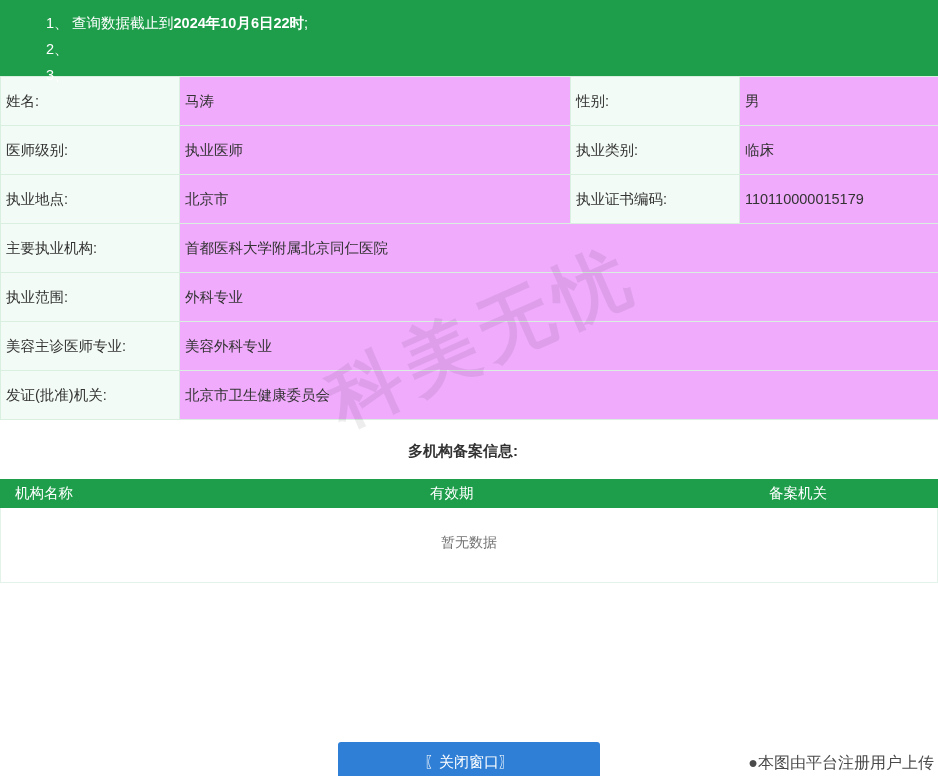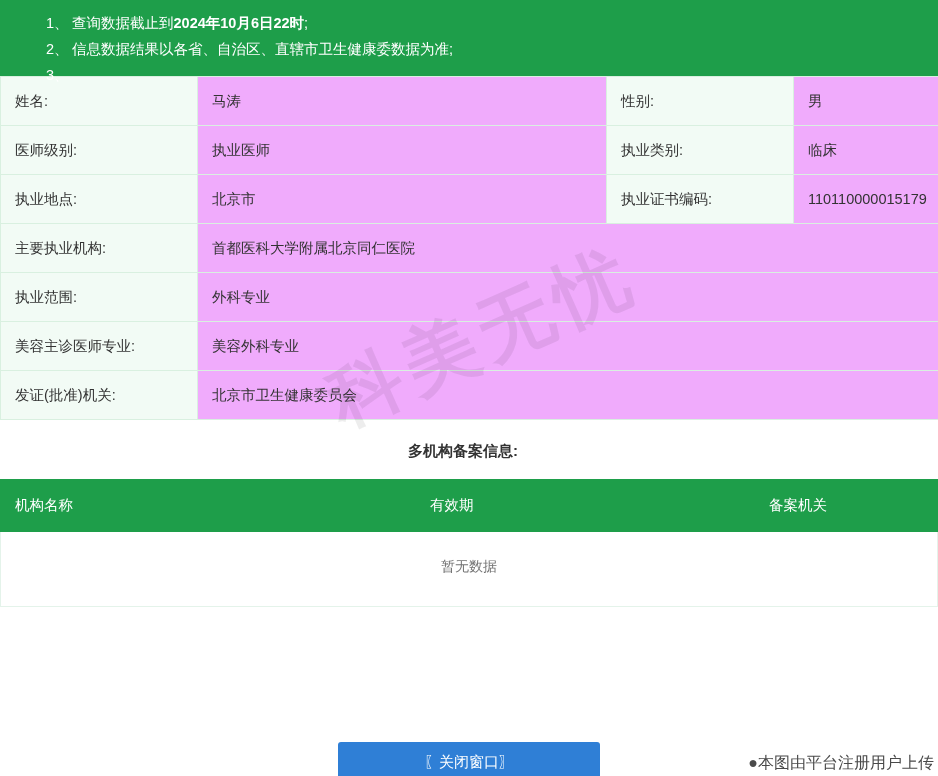--- a/index.html
+++ b/index.html
@@ -41,21 +41,21 @@
 
   
   .info-table {
     width: 938px;
     border-collapse: collapse;
     table-layout: fixed;
     font-size: 14.5px;
   }
   .info-table td {
     border: 1px solid #d9f0e0;
-    padding: 13px 14px;
+    padding: 13px 5px;
     vertical-align: middle;
     line-height: 22px;
   }
   .info-table td.label {
     background: #f2fbf5;
     color: #333333;
   }
   .info-table td.value {
     background: #f0abfc;
     color: #333333;
@@ -79,21 +79,21 @@
     width: 938px;
     border-collapse: collapse;
     table-layout: fixed;
     font-size: 14.5px;
   }
   .rec-table th {
     background: #1e9e4a;
     color: #ffffff;
     font-weight: normal;
     text-align: left;
-    padding: 16px 14px;
+    padding: 4px 14px;
     border: 1px solid #1e9e4a;
   }
   .rec-empty {
     text-align: center;
     color: #737373;
     padding: 26px 0 30px 0;
     font-size: 14px;
     border: 1px solid #e4f3ea;
     border-top: none;
   }
@@ -146,21 +146,20 @@
 </head>
 <body>
 
 <div class="notice">
   <div class="notice-item">
     <span class="notice-num">1、</span>
     <span class="notice-text"><span>查询数据截止到</span><b>2024年10月6日22时</b><span>;</span></span>
   </div>
   <div class="notice-item">
     <span class="notice-num">2、</span>
-    <span class="notice-text"><span>信息数据结果以各省、自治区、直辖市卫生健康委数据为准;</span><b></b><span></span></span>
   </div>
   <div class="notice-item">
     <span class="notice-num">3、</span>
   </div>
 </div>
 
 <table class="info-table">
   <tbody>
       <tr>
     <td class="label col-l1">姓名:</td>

